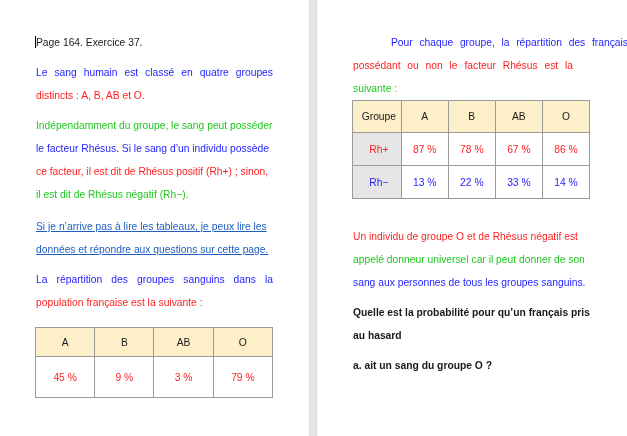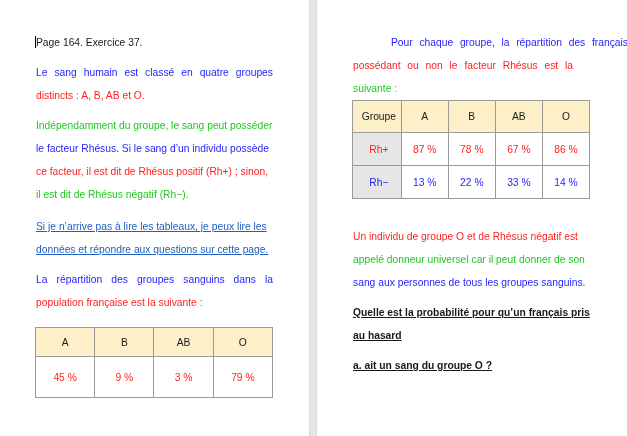--- a/index.html
+++ b/index.html
@@ -8,21 +8,21 @@
   #page-left { left:0; width:309px; }
   #page-right { left:317px; width:310px; }
   .gap { position:absolute; left:309px; top:0; width:8px; height:436px; background:#e6e6e6; border-left:1px solid #dcdcdc; border-right:1px solid #dcdcdc; box-sizing:border-box; }
   .line { position:absolute; font-size:10.3px; white-space:nowrap; line-height:12px; }
   .just { text-align:justify; text-align-last:justify; }
   .blue { color:#1f1fff; }
   .red { color:#ff1f1f; }
   .green { color:#1ec81e; }
   .black { color:#1a1a1a; }
   .link { color:#1f5fbf; text-decoration:underline; }
-  .bold { font-weight:bold;text-decoration:underline; }
+  .bold { font-weight:bold; }
   .cursor { position:absolute; left:35px; top:36px; width:1px; height:12px; background:#000; }
   table.t { position:absolute; border-collapse:collapse; font-size:10.3px; }
   table.t td { border:1px solid #9a9a9a; text-align:center; padding:0; }
   .hdr { background:#fdf0c9; color:#1a1a1a; }
   .rowh { background:#e6e6e6; text-align:center; padding-left:4px !important; }
 </style>
 </head>
 <body>
 
 <div class="page" id="page-left">

